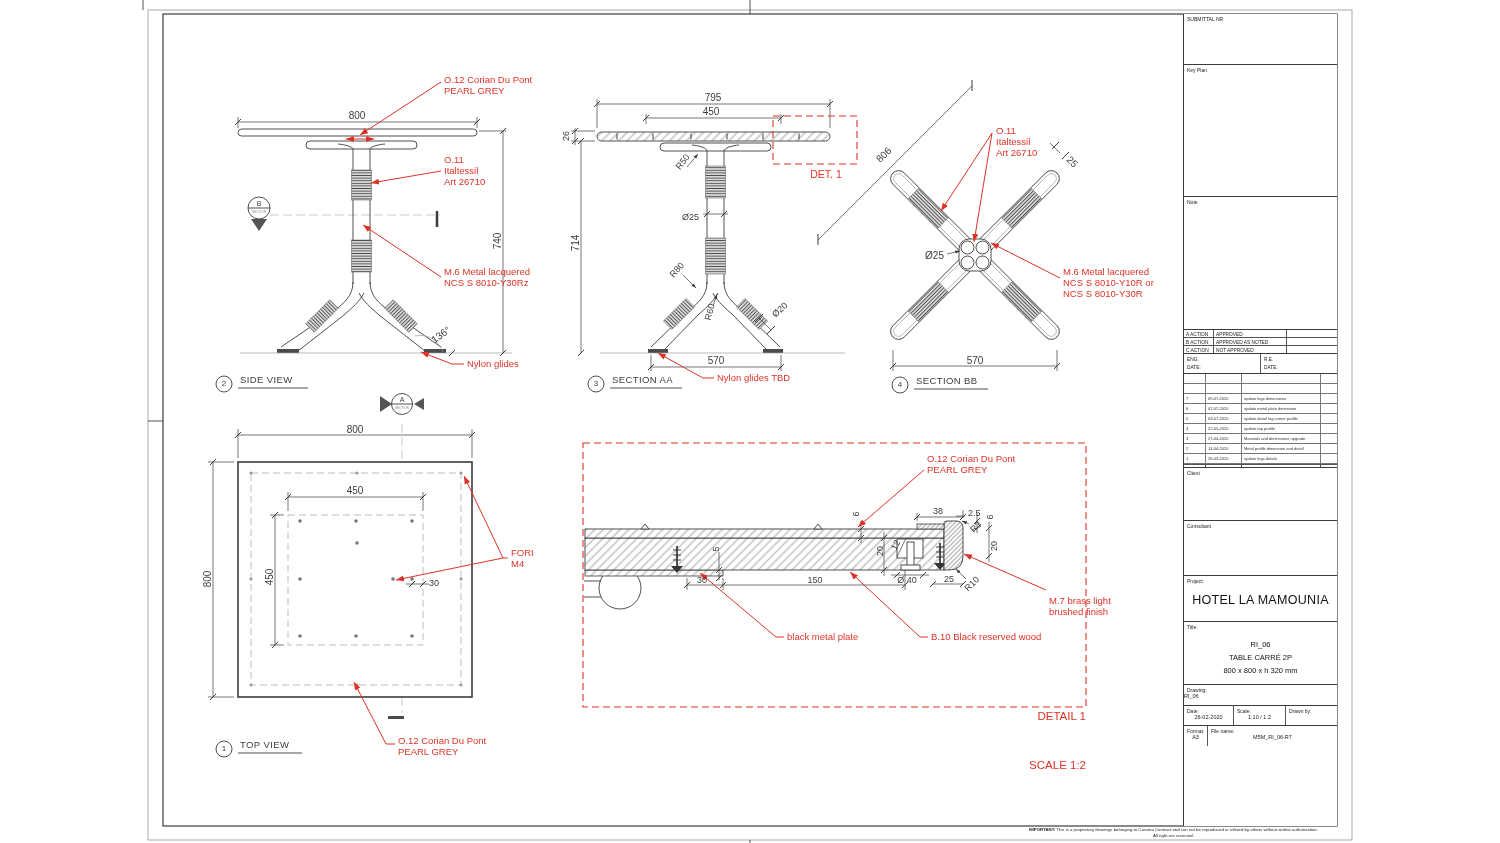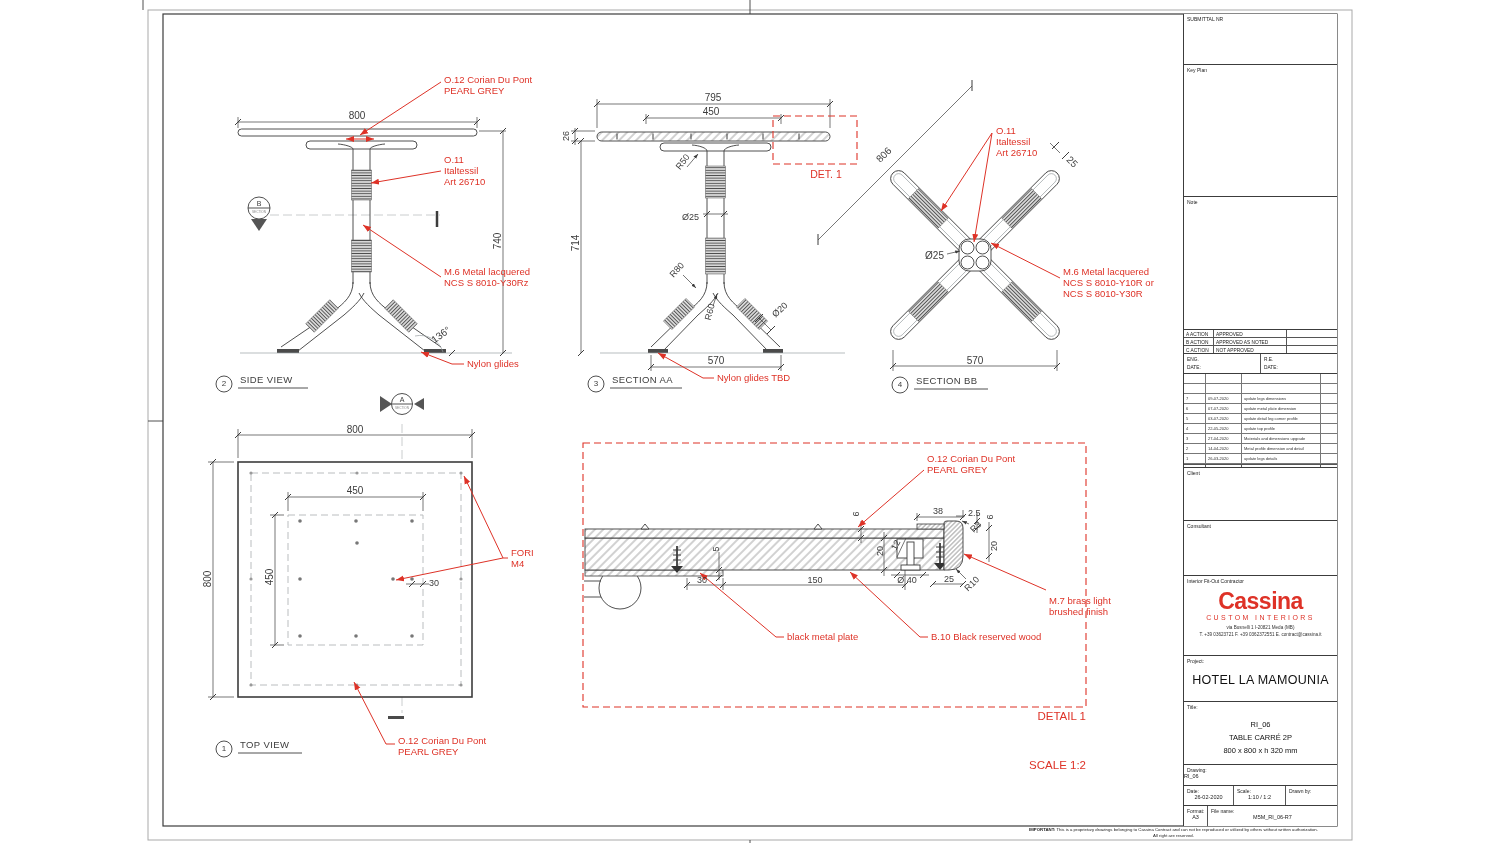--- a/index.html
+++ b/index.html
@@ -597,29 +597,20 @@
         <div class="rh">Chk</div>
       </div>
     </div>
   </div>
   <div class="tb-sec" style="height:53px">
     <span class="lbl">Client</span>
   </div>
   <div class="tb-sec" style="height:55px">
     <span class="lbl">Consultant</span>
   </div>
-  <div class="tb-sec contractor" style="height:80px">
-    <span class="lbl" style="text-align:left">Interior Fit-Out Contractor</span>
-    <div class="logo-name">Cassina</div>
-    <div class="logo-sub">CUSTOM INTERIORS</div>
-    <div class="addr">
-      <span>via Busnelli 1 I-20821 Meda (MB)</span><br>
-      <span>T. +39 03623721 F. +39 0362372551 E. contract@cassina.it</span>
-    </div>
-  </div>
   <div class="tb-sec" style="height:46px">
     <span class="lbl">Project:</span>
     <div class="project-name">HOTEL LA MAMOUNIA</div>
   </div>
   <div class="tb-sec" style="height:63px">
     <span class="lbl">Title:</span>
     <div class="title-box">
       <span>RI_06</span><br>
       <span>TABLE CARRÉ 2P</span><br>
       <span>800 x 800 x h 320 mm</span>

